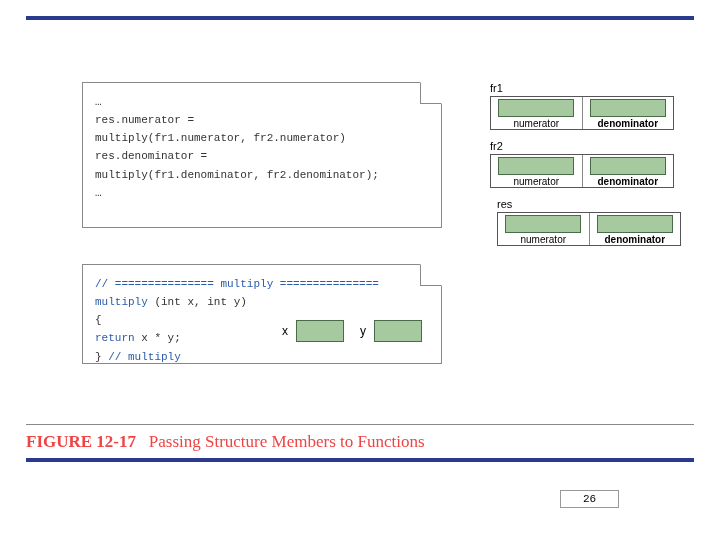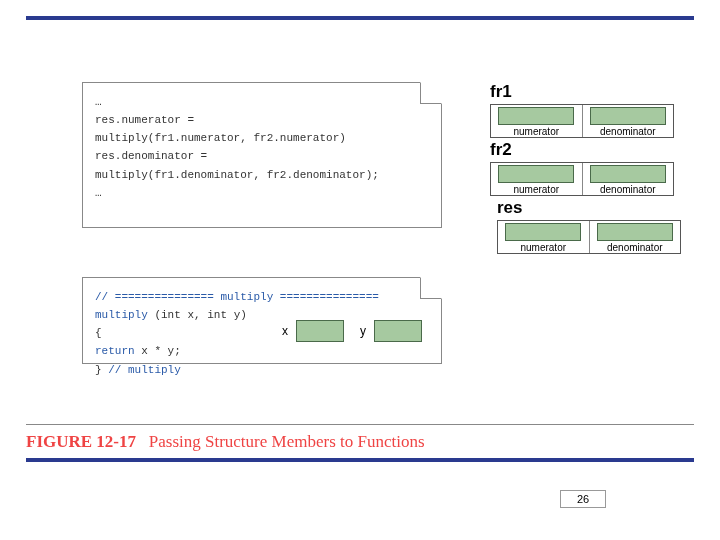--- a/index.html
+++ b/index.html
@@ -40,24 +40,24 @@
     left: 26px;
     font-size: 17px;
     color: #ef4444;
   }
   .caption .fig-label { font-weight: bold; }
   .page-num {
     position: absolute;
     top: 490px;
     left: 560px;
     font-size: 11px;
-    font-family: Liberation Sans, sans-serif;
+    font-family: Liberation Mono, monospace;
     color: #000;
     border: 1px solid #999;
-    padding: 2px 16px;
+    padding: 2px 22px;
   }
   
   .panel {
     position: absolute;
     border: 1px solid #888;
     background: #fff;
     font-family: 'Courier New', monospace;
     font-size: 11px;
     line-height: 1.65;
     color: #333;
@@ -75,45 +75,45 @@
     border-bottom: 1px solid #888;
   }
   .dogear::after {
     content: '';
     position: absolute;
     top: 0; right: 0;
     border-top: 22px solid #fff;
     border-left: 22px solid transparent;
   }
   .panel1 { top: 82px; left: 82px; width: 360px; height: 146px; }
-  .panel2 { top: 277px; left: 82px; width: 360px; height: 87px; }
+  .panel2 { top: 264px; left: 82px; width: 360px; height: 100px; }
   
   .struct {
     position: absolute;
     font-family: Arial, sans-serif;
     font-size: 11px;
     color: #000;
   }
-  .struct-label { margin-bottom: 2px; font-size: 17px; font-weight: bold; }
+  .struct-label { margin-bottom: 2px; font-size: 11px; }
   .struct-row {
     display: flex;
     border: 1px solid #555;
     width: 184px;
     height: 34px;
   }
   .cell {
     flex: 1;
     display: flex;
     flex-direction: column;
     align-items: center;
     justify-content: flex-start;
     border-right: 1px solid #888;
     padding-top: 2px;
   }
-  .cell:last-child { border-right: none; }
+  .cell:last-child { border-right: none; font-weight: bold; }
   .cell-box {
     width: 76px;
     height: 18px;
     background: #a6c9a0;
     border: 1px solid #4a6a4a;
   }
   .cell-txt { font-size: 10px; margin-top: 1px; }
   .s1 { top: 82px;  left: 490px; }
   .s2 { top: 140px; left: 490px; }
   .s3 { top: 198px; left: 490px; margin-left: 7px; }

